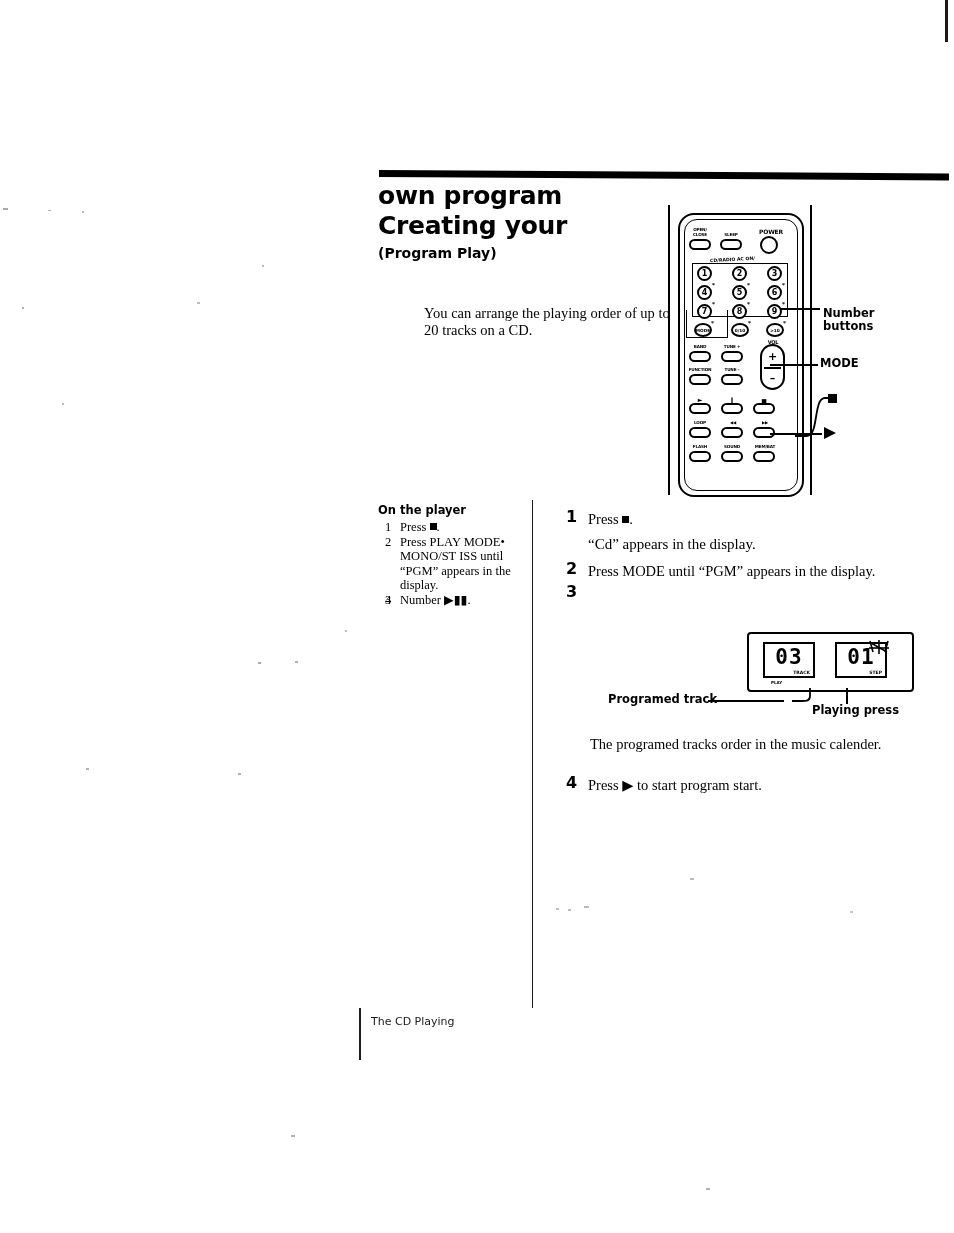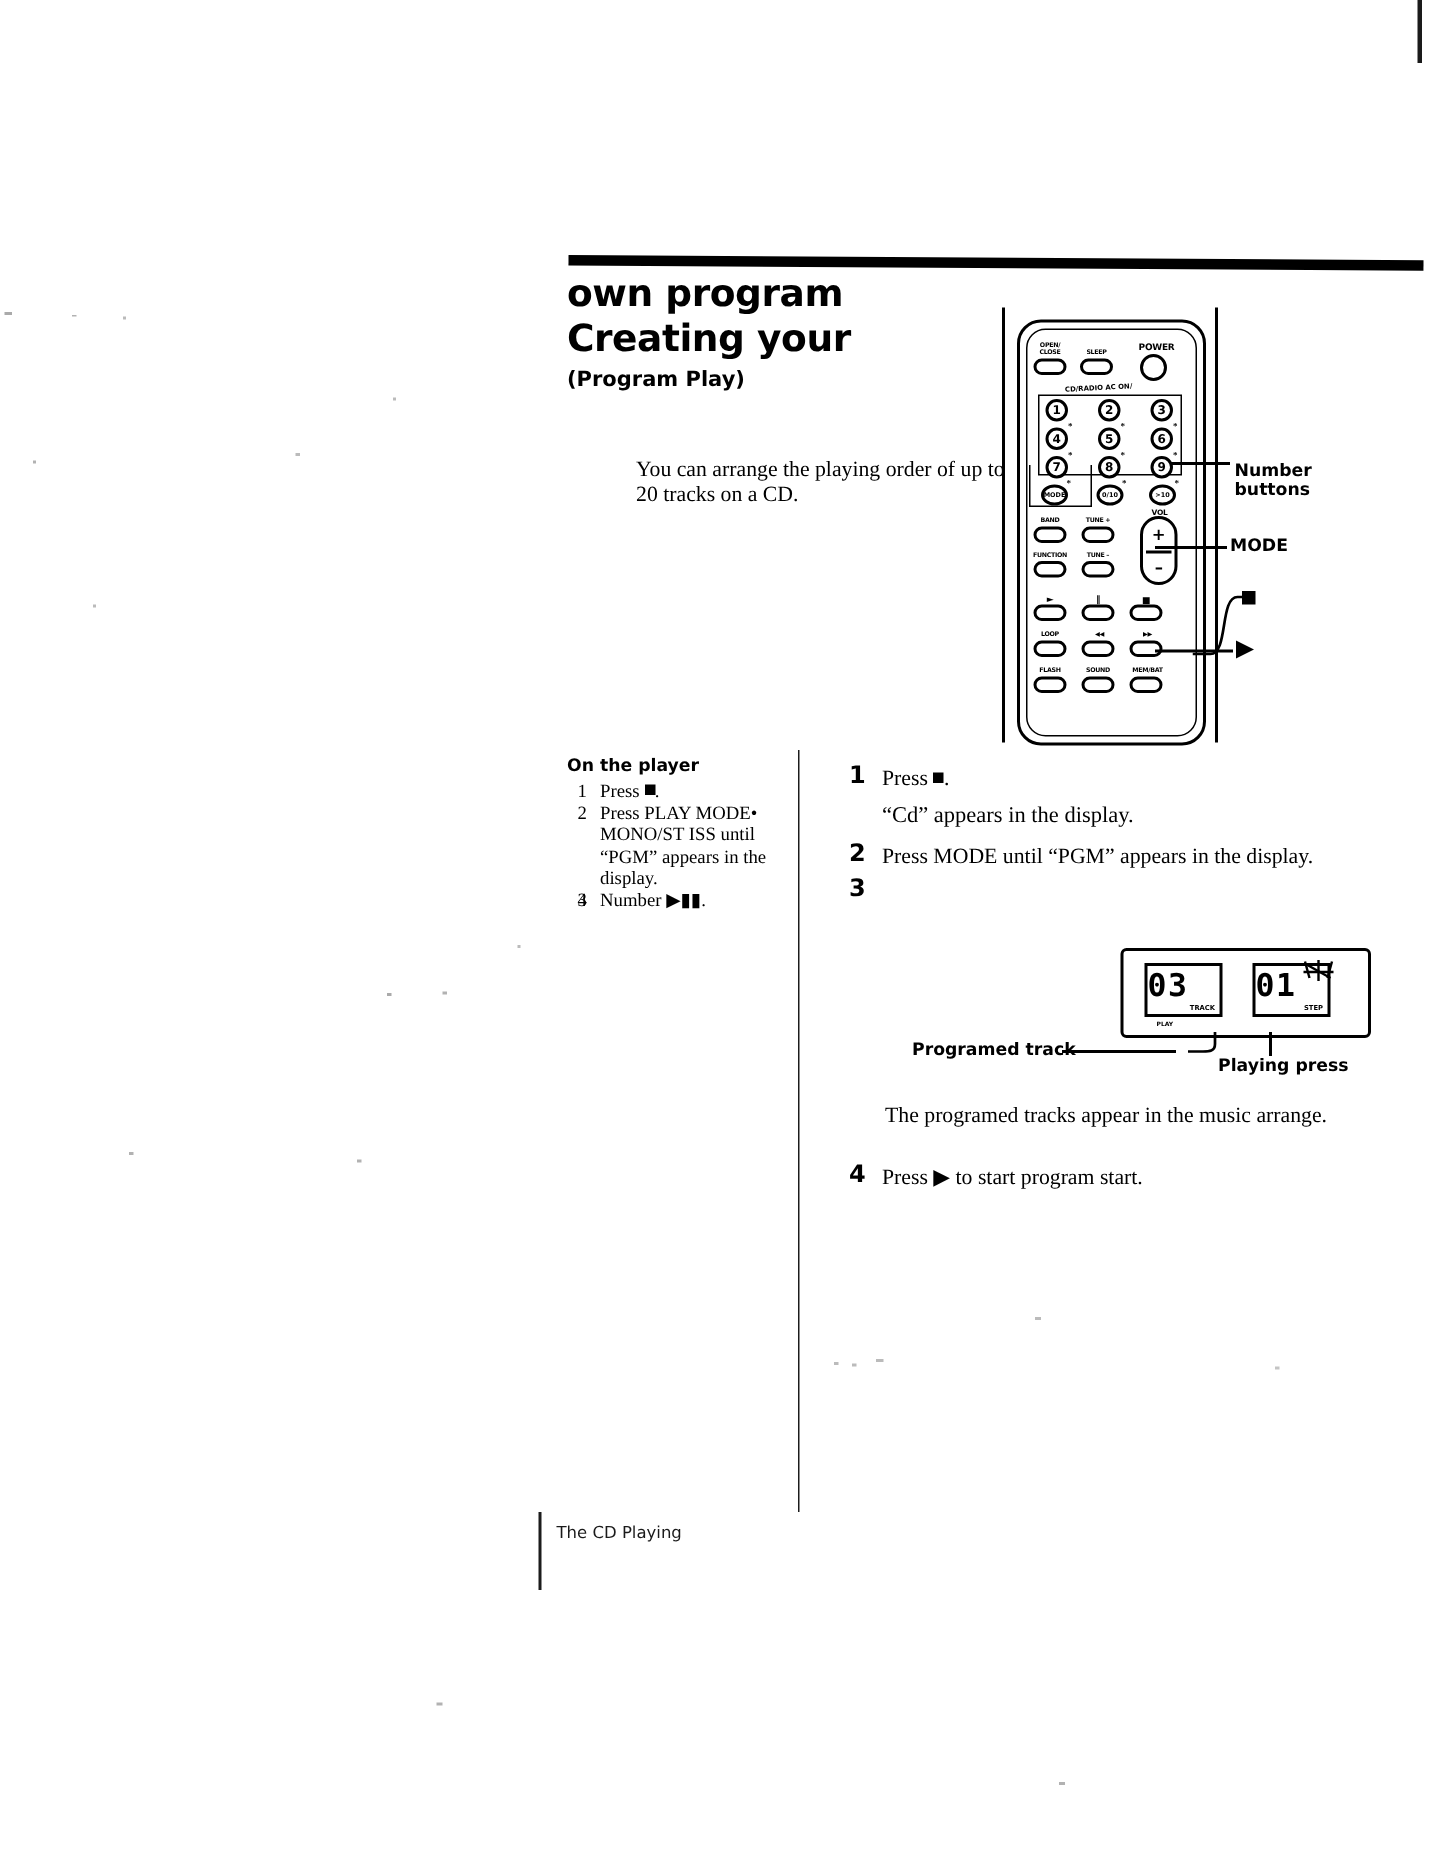--- a/index.html
+++ b/index.html
@@ -118,21 +118,21 @@
   
   .lcd{
     position:absolute;left:747px;top:632px;width:163px;height:56px;
     border:2.5px solid #000;border-radius:4px;background:#fff;
   }
   .seg-box{
     position:absolute;top:8px;width:52px;height:36px;border:2.5px solid #000;
     box-sizing:border-box;
   }
   .seg-d{
-    position:absolute;top:2px;left:0;right:0;text-align:left;
+    position:absolute;top:2px;left:0;right:0;text-align:center;
     font-family:"DejaVu Sans Mono", monospace;font-weight:bold;font-size:21px;
     line-height:22px;letter-spacing:1px;
   }
   .seg-lab{
     position:absolute;bottom:1px;right:3px;
     font-family:"DejaVu Sans", sans-serif;font-weight:bold;font-size:4.5px;
   }
   .pl-lab{
     position:absolute;font-family:"DejaVu Sans", sans-serif;font-weight:bold;font-size:4px;
   }
@@ -343,21 +343,21 @@
 
   <svg class="curve" style="left:792px;top:688px;width:24px;height:16px;" viewBox="0 0 24 16">
     <path d="M18 0 L18 8 C18 13 14 13 10 13 L0 13" stroke="#000" stroke-width="1.8" fill="none"></path>
   </svg>
   <div class="lead" style="left:708px;top:700px;width:76px;"></div>
   <div class="callout" style="left:608px;top:693px;">Programed track</div>
 
   <div class="lead" style="left:846px;top:688px;width:1.8px;height:16px;background:#000;"></div>
   <div class="callout" style="left:812px;top:704px;">Playing press</div>
 
-  <div class="cal-txt">The programed tracks appear in the music arrange.</div>
+  <div class="cal-txt">The programed tracks order in the music calender.</div>
   <div class="step" style="left:566px;top:776px;width:345px;">
     <span class="step-n">4</span>
     <span class="step-t">Press ▶ to start program start.</span>
   </div>
 
   <div class="footer-rule"></div>
   <div class="footer-txt">The CD Playing</div>
 
 </div>
 

